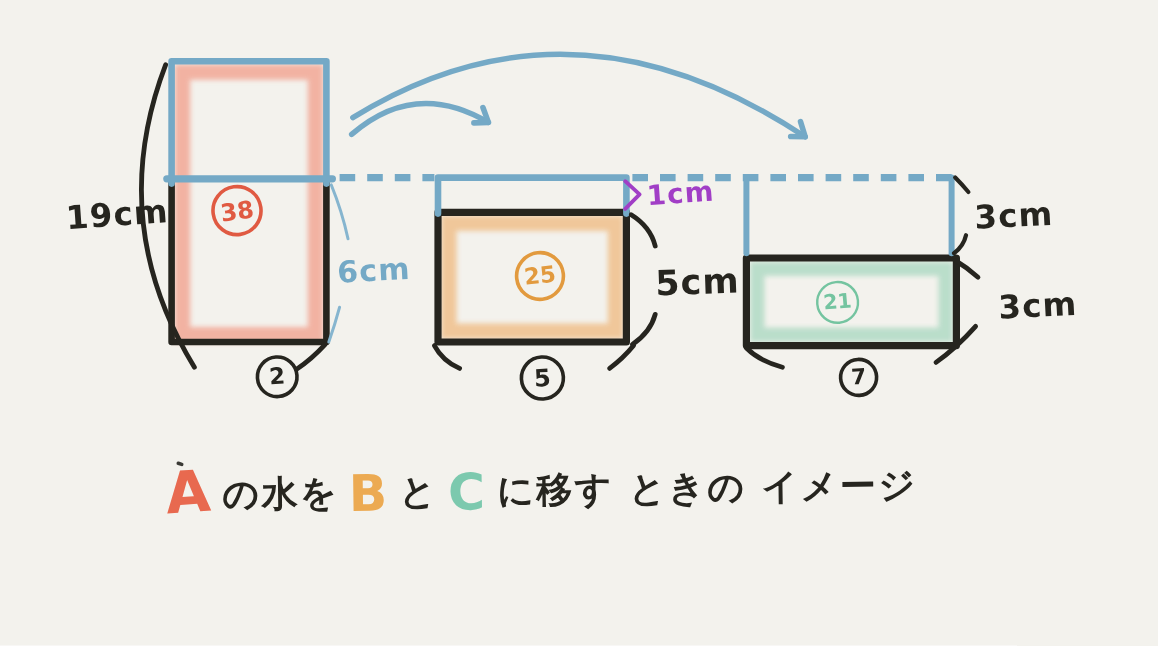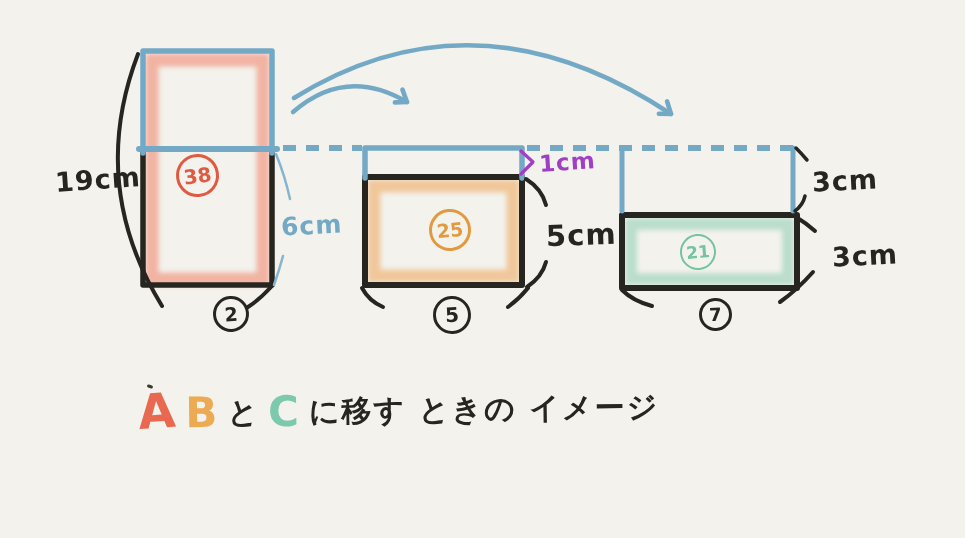--- a/index.html
+++ b/index.html
@@ -115,19 +115,20 @@
   <div class="chip" style="left:680px;top:234px;width:36px;height:36px;border:2.5px solid #74c4a0;color:#74c4a0;font-size:17px;transform:rotate(-5deg);">21</div>
 
   <div class="chip" style="left:213px;top:296px;width:36px;height:36px;border:3px solid #26251f;color:#26251f;font-size:19px;transform:rotate(-4deg);">2</div>
   <div class="chip" style="left:433px;top:296px;width:38px;height:38px;border:3px solid #26251f;color:#26251f;font-size:20px;transform:rotate(-3deg);">5</div>
   <div class="chip" style="left:699px;top:298px;width:33px;height:33px;border:3px solid #26251f;color:#26251f;font-size:18px;transform:rotate(-3deg);">7</div>
 
   <div class="tinymark"></div>
 
   <div class="caption">
     <span class="cap-big cap-a">A</span>
+    <span class="cap-mid">の水を</span>
     <span class="cap-b">B</span>
     <span class="cap-mid">と</span>
     <span class="cap-c">C</span>
     <span class="cap-mid">に移す ときの イメージ</span>
   </div>
 
 </div>
 
 </body></html>

